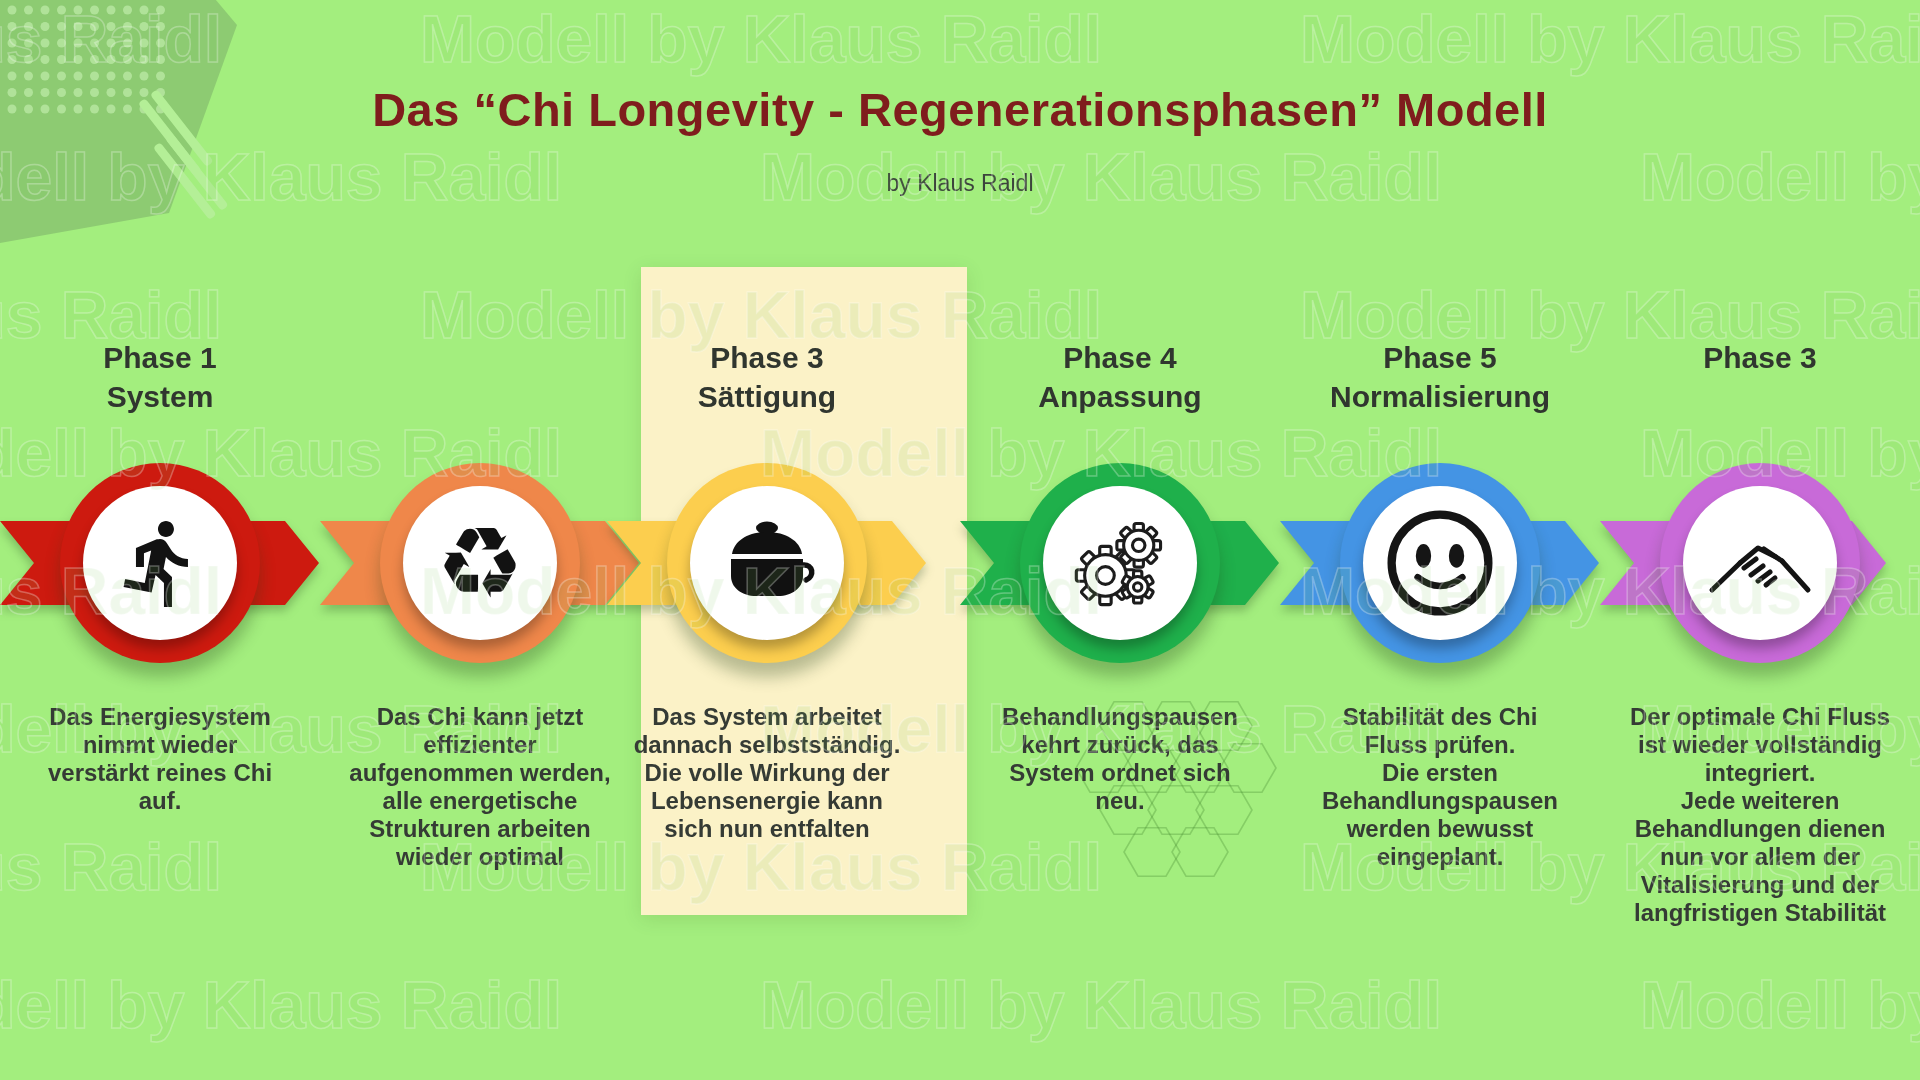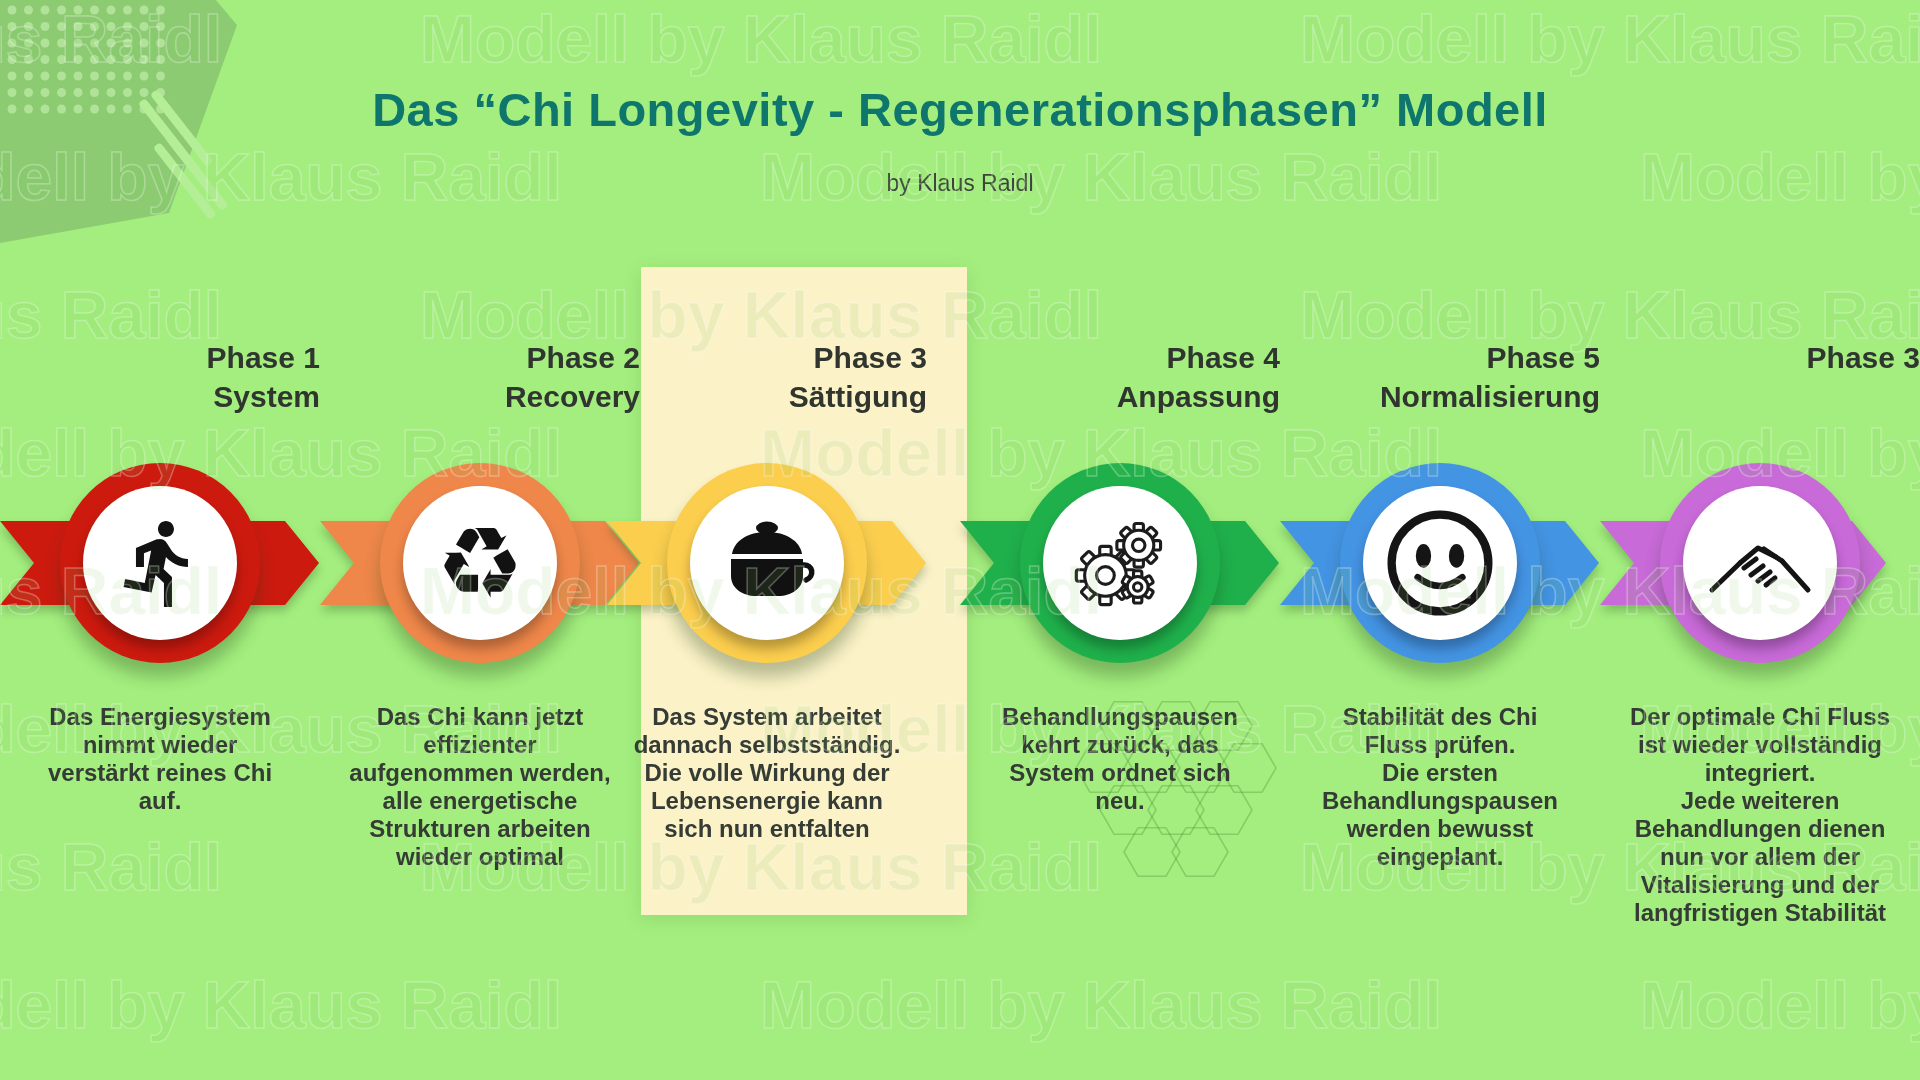--- a/index.html
+++ b/index.html
@@ -8,35 +8,35 @@
     font-family:"Liberation Sans","DejaVu Sans",sans-serif;
     background:#a3ee7e;
   }
   
   .deco{position:absolute;z-index:0;pointer-events:none;}
   #corner-deco{left:0;top:0;}
   #honeycomb{left:1068px;top:698px;}
   
   .title{
     position:absolute;top:82px;left:0;width:100%;text-align:center;z-index:2;
-    font-size:47px;font-weight:bold;letter-spacing:.5px;color:#0f766e;margin:0;
+    font-size:47px;font-weight:bold;letter-spacing:.5px;color:#7f1d1d;margin:0;
   }
   .subtitle{
     position:absolute;top:170px;left:0;width:100%;text-align:center;z-index:2;
     font-size:23px;font-weight:normal;color:#3c443c;margin:0;
   }
   
   .band{
     position:absolute;left:641px;top:267px;width:326px;height:648px;z-index:1;
     background:#fbf2c7;box-shadow:0 4px 18px rgba(40,70,20,.12);
   }
   
   .phase{position:absolute;top:0;width:320px;height:100%;z-index:2;}
   .ph{
-    position:absolute;top:338px;left:0;width:100%;text-align:right;margin:0;
+    position:absolute;top:338px;left:0;width:100%;text-align:center;margin:0;
     font-size:30px;line-height:39px;font-weight:bold;color:#30362f;
   }
   .ph span{display:block;}
   .arrow{position:absolute;left:0;top:521px;overflow:visible;
     filter:drop-shadow(0 6px 5px rgba(30,60,20,.28));}
   .ring{
     position:absolute;left:60px;top:463px;width:200px;height:200px;border-radius:50%;
     box-shadow:0 14px 16px rgba(30,60,20,.30);
   }
   .disc{
@@ -173,24 +173,20 @@
       <path fill="#121212" d="M13.49 5.48c1.1 0 2-.9 2-2s-.9-2-2-2-2 .9-2 2 .9 2 2 2zm-3.6 13.9l1-4.4 2.1 2v6h2v-7.5l-2.1-2 .6-3c1.3 1.5 3.3 2.5 5.5 2.5v-2c-1.9 0-3.5-1-4.3-2.4l-1-1.6c-.4-.6-1-1-1.7-1-.3 0-.5.1-.8.1l-5.2 2.2v4.7h2v-3.4l1.8-.7-1.6 8.1-4.9-1-.4 2 7 1.4z"></path>
     </svg>
   </div>
   <p class="desc">Das Energiesystem
 nimmt wieder
 verstärkt reines Chi
 auf.</p>
 </section>
 
 <section class="phase" style="left:320px">
-  <h2 class="ph">
-      <span>Phase 2</span>
-      <span>Recovery</span>
-    </h2>
   <svg class="arrow" width="322" height="84" viewBox="0 0 322 84">
       <polygon class="arrow-poly" points="0,0 285,0 319,42 285,84 0,84 34,42" fill="#ef874a"></polygon>
     </svg>
   <div class="ring" style="background: rgb(239, 135, 74);"></div>
   <div class="disc">
     <span class="glyph">♻</span>
   </div>
   <p class="desc">Das Chi kann jetzt
 effizienter
 aufgenommen werden,

